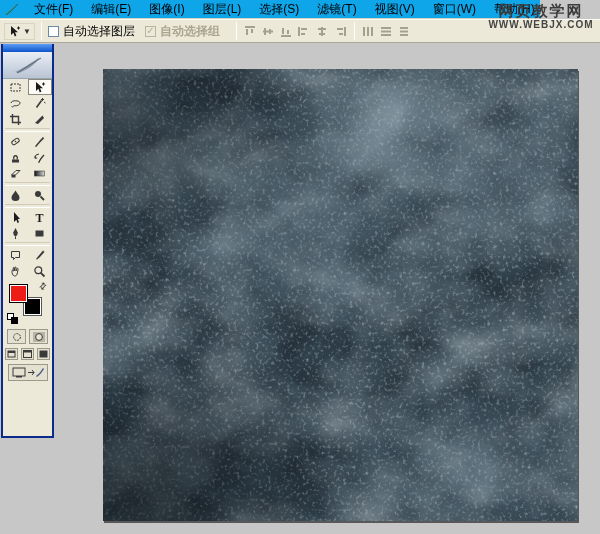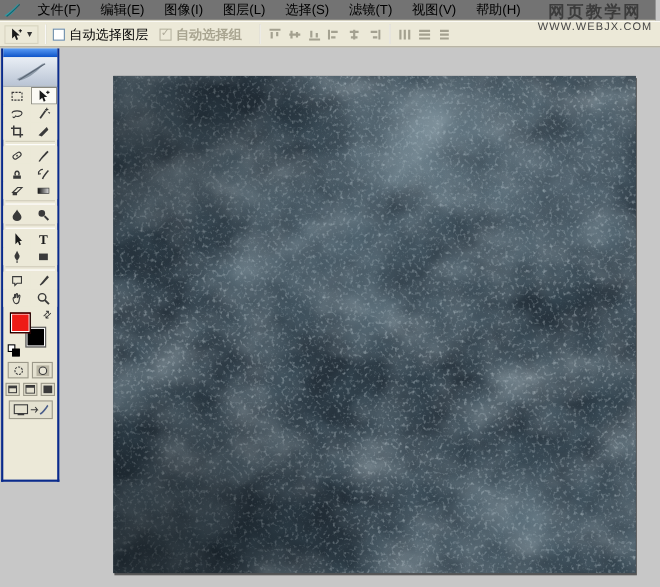--- a/index.html
+++ b/index.html
@@ -5,22 +5,22 @@
   * { margin:0; padding:0; box-sizing:border-box; }
   html,body { width:600px; height:534px; }
   body {
     position:relative; overflow:hidden;
     background:#c7c7c7;
     font-family:"Liberation Sans", sans-serif;
     font-size:12px; color:#000;
   }
   
   .menubar {
-    position:absolute; left:0; top:0; width:596px; height:19px;
-    background:#737373; border-bottom:1px solid #d6d2bf;
+    position:absolute; left:0; top:0; width:540px; height:19px;
+    background:#0ea5e9; border-bottom:1px solid #d6d2bf;
     display:flex; align-items:center; padding-left:3px; gap:0;
   }
   .app-icon { width:16px; height:15px; margin-right:6px; flex:0 0 auto; }
   .menu-item { padding:2px 9px; white-space:nowrap; cursor:default; }
   
   .optionsbar {
     position:absolute; left:0; top:19px; width:600px; height:24px;
     background:#ece9d8; border-top:1px solid #fbfaf4; border-bottom:1px solid #aca899;
     display:flex; align-items:center; padding-left:4px;
   }
@@ -34,21 +34,21 @@
     font-size:10px; line-height:10px; color:#333;
   }
   .chk-group.disabled .chk { background:#ece9d8; border-color:#b8b4a2; color:#b0ac9a; }
   .chk-group.disabled .chk-label { color:#a9a591;font-weight:bold; }
   .align-group { display:flex; gap:3px; align-items:center; }
   .align-btn { width:15px; height:14px; display:flex; align-items:center; justify-content:center; }
   .align-btn svg { opacity:.55; }
   
   .watermark { position:absolute; top:2px; right:3px; width:112px; text-align:center; z-index:30; }
   .watermark .l1 { font-size:15px; font-weight:bold; color:#3c3c3c; letter-spacing:2px; line-height:17px;}
-  .watermark .l2 { font-size:10px; font-weight:normal; color:#454545; letter-spacing:1px; line-height:12px;}
+  .watermark .l2 { font-size:10px; font-weight:bold; color:#454545; letter-spacing:1px; line-height:12px;}
   
   .toolbox {
     position:absolute; left:1px; top:44px; width:53px; height:394px;
     background:#ece9d8; border:2px solid #0a2b8c; border-top:none;
     display:flex; flex-direction:column;
   }
   .tb-titlebar { height:8px; background:linear-gradient(180deg,#5a9cf5,#0d53c8); flex:0 0 auto; }
   .tb-feather { height:27px; background:linear-gradient(180deg,#e9eef5,#b9c4d4); display:flex; align-items:center; justify-content:center; border-bottom:1px solid #9aa4b2; }
   .tb-grid { display:grid; grid-template-columns:1fr 1fr; }
   .tool {
@@ -94,20 +94,21 @@
     <path d="M1,12 C5,10 9,6 14,1 C12,7 8,11 4,13 Z" fill="#2e9aa6"></path>
     <path d="M3,13 C7,10 11,6 15,2" stroke="#17606a" stroke-width="1" fill="none"></path>
   </svg>
   <span class="menu-item">文件(F)</span>
   <span class="menu-item">编辑(E)</span>
   <span class="menu-item">图像(I)</span>
   <span class="menu-item">图层(L)</span>
   <span class="menu-item">选择(S)</span>
   <span class="menu-item">滤镜(T)</span>
   <span class="menu-item">视图(V)</span>
+  <span class="menu-item">窗口(W)</span>
   <span class="menu-item">帮助(H)</span>
 </div>
 
 <div class="optionsbar">
   <div class="tool-preset">
     <svg width="13" height="13" viewBox="0 0 13 13">
       <path d="M3,1 L3,10 L5.4,7.8 L6.8,11.4 L8.4,10.6 L7,7.2 L10,7.2 Z" fill="#1a1a1a"></path>
       <path d="M9,3 h3 M10.5,1.5 v3" stroke="#1a1a1a" stroke-width="1"></path>
     </svg>
     <span class="caret">▼</span>

